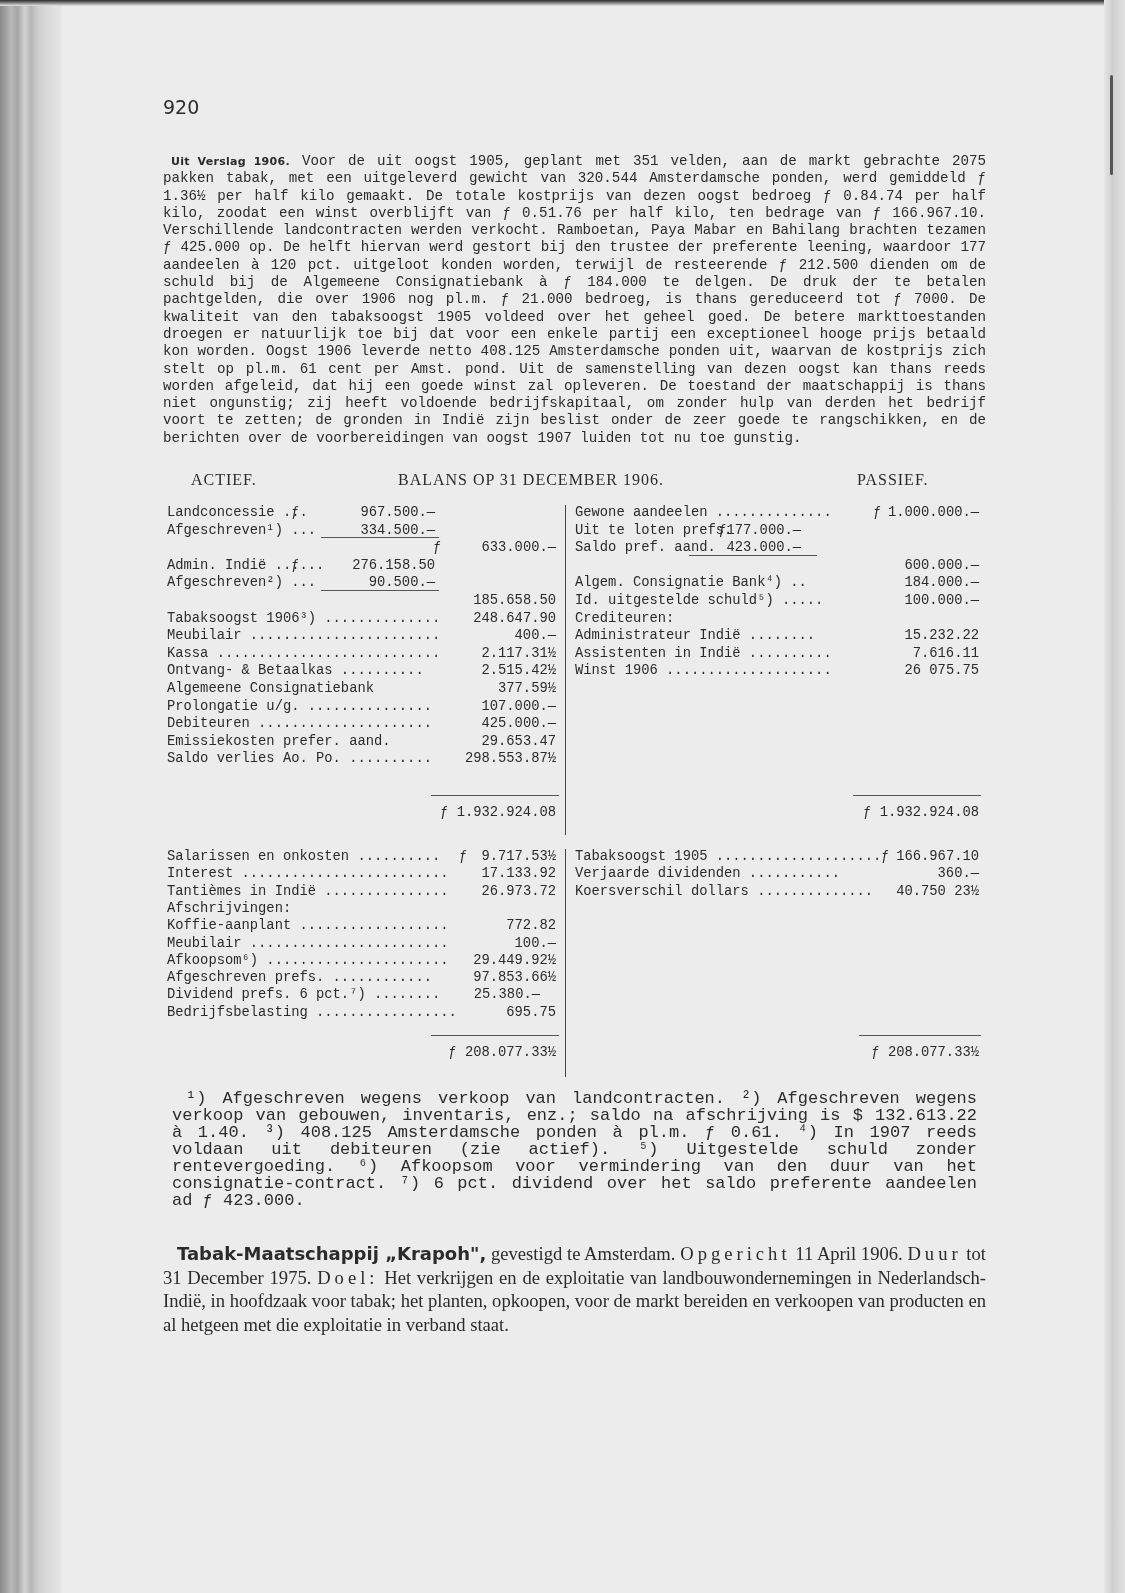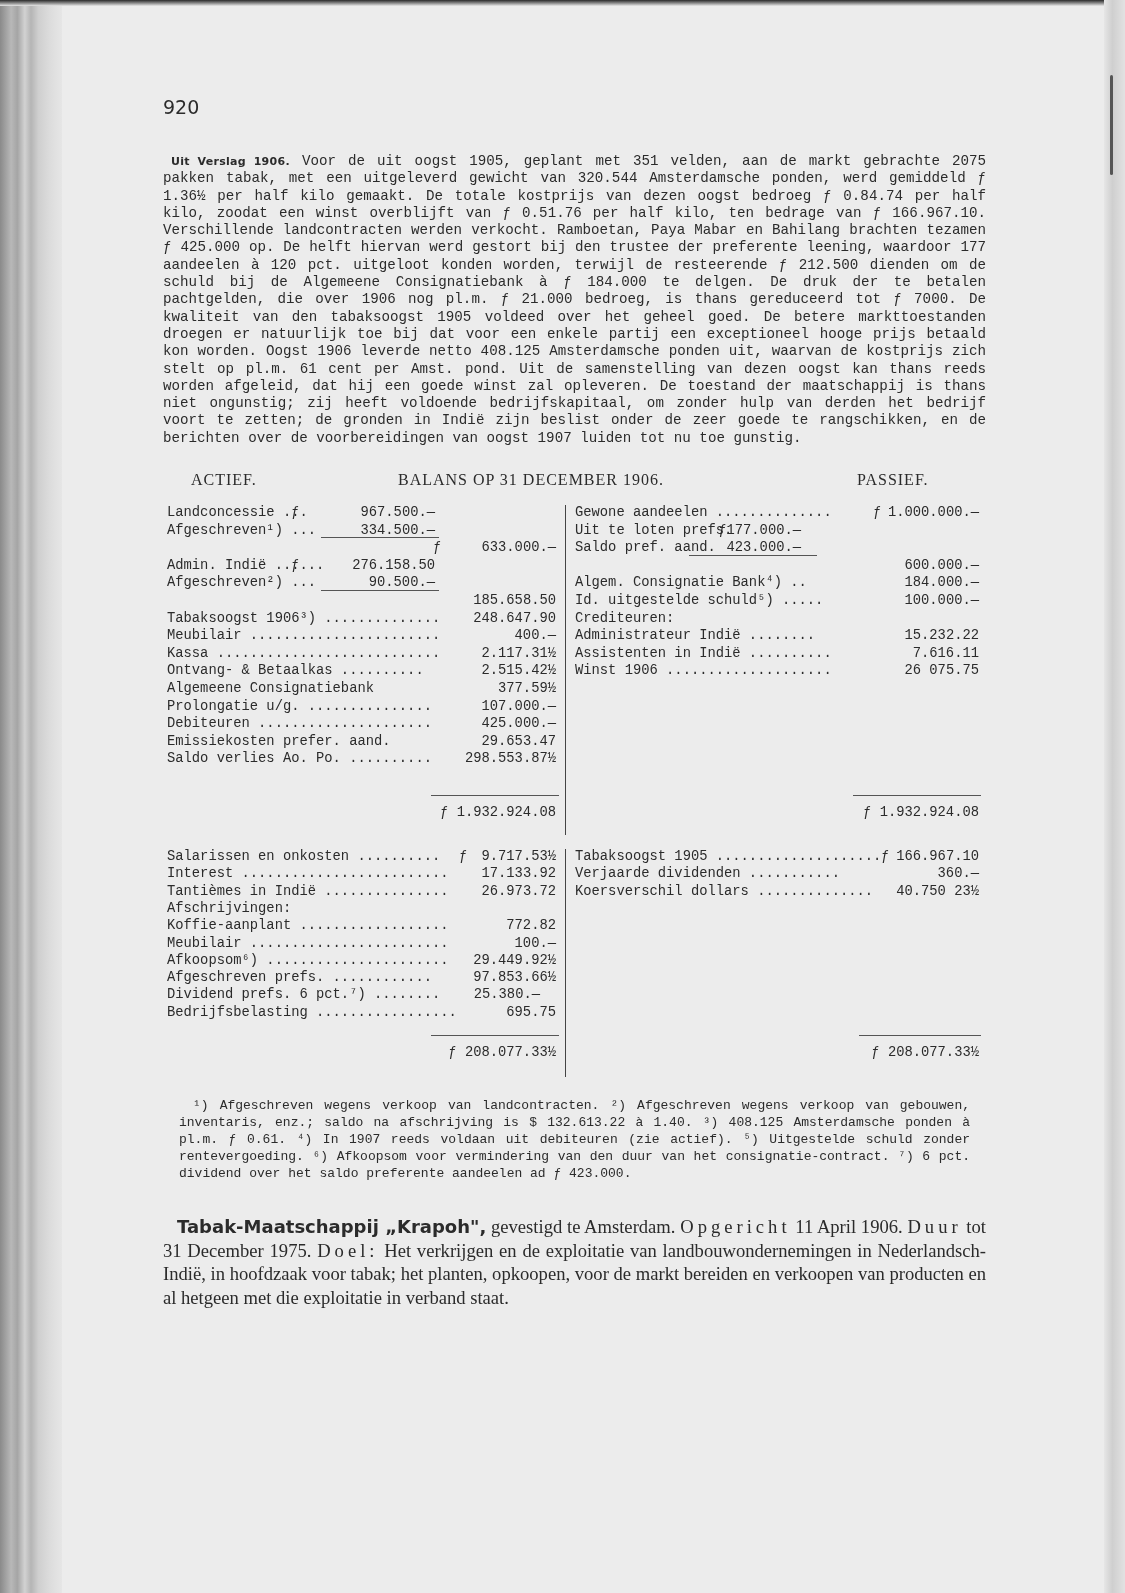--- a/index.html
+++ b/index.html
@@ -33,21 +33,21 @@
     .tbl-head { position: relative; height: 20px; font-size: 16px; letter-spacing: 1px; margin-top: 24px; font-family: "Liberation Serif", serif; }
     .tbl-head span { position: absolute; top: 0; }
     .ledger { position: relative; margin-top: 14px; font-family: "Liberation Mono", "DejaVu Sans Mono", monospace; font-size: 13.8px; }
     .ledger .divider { position: absolute; left: 402px; top: 0; width: 1px; background: #444; }
     .row { position: absolute; height: 16px; line-height: 16px; white-space: nowrap; }
     .lbl { position: absolute; left: 4px; }
     .sub { position: absolute; }
     .amt { position: absolute; text-align: right; }
     .cur { position: absolute; }
     .rule { position: absolute; height: 1px; background: #555; }
-    .footnotes { font-family: "Liberation Mono", "DejaVu Sans Mono", monospace; font-size: 13px; line-height: 17px; text-align: justify; margin: 16px; text-indent: 14px; }
+    .footnotes { font-family: "Liberation Mono", "DejaVu Sans Mono", monospace; font-size: 17px; line-height: 17px; text-align: justify; margin: 9px; text-indent: 14px; }
     .krapoh { margin-top: 33px; font-family: "Liberation Serif", "DejaVu Serif", serif; font-size: 18.6px; line-height: 23.5px; text-align: justify; text-indent: 14px; }
     .krapoh .k-lead { font-family: "DejaVu Sans", "Liberation Sans", sans-serif; font-weight: bold; font-size: 18px; }
     .spaced { letter-spacing: 4px; }
   </style>
 </head>
 <body>
 
 <div class="binding"></div>
 <div class="top-edge"></div>
 <div class="right-edge"></div>

